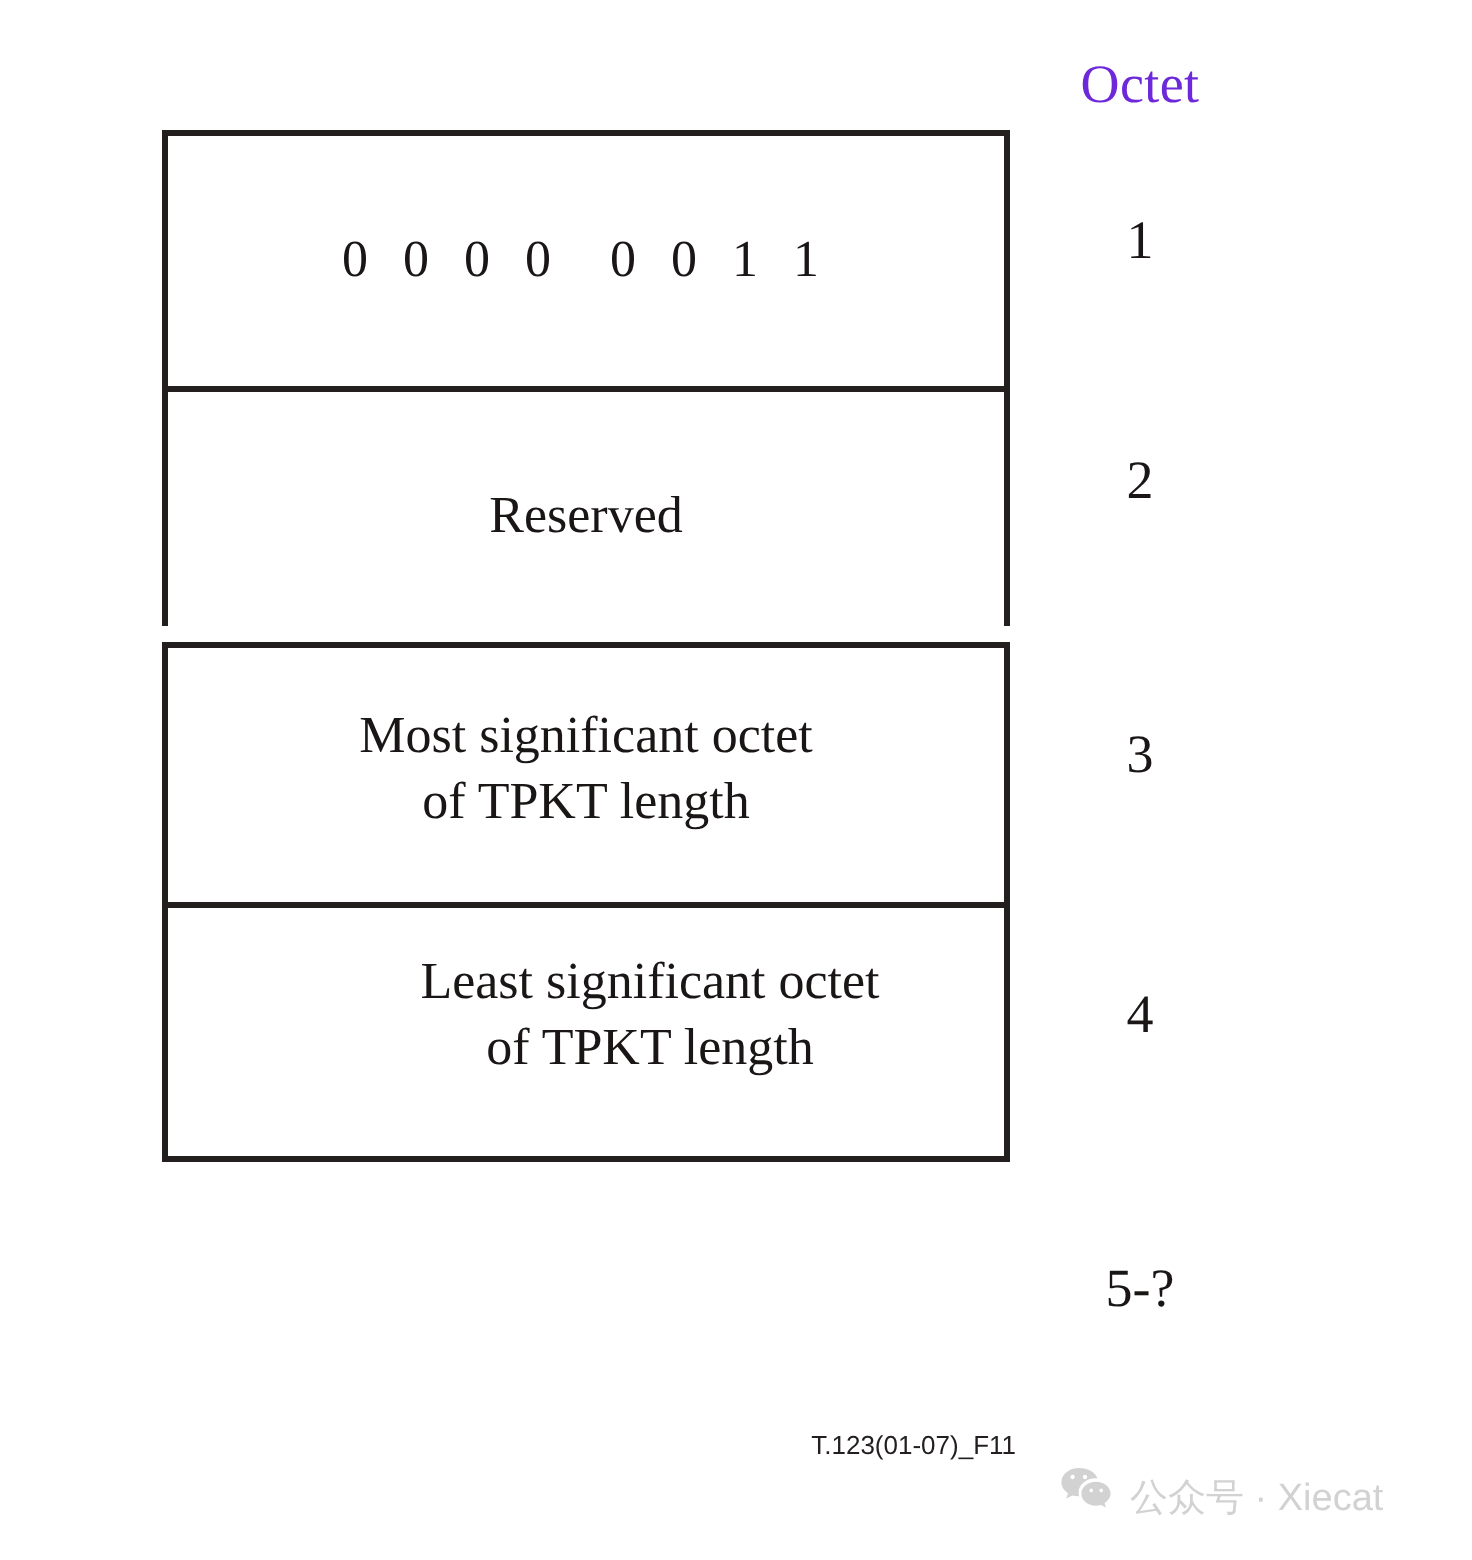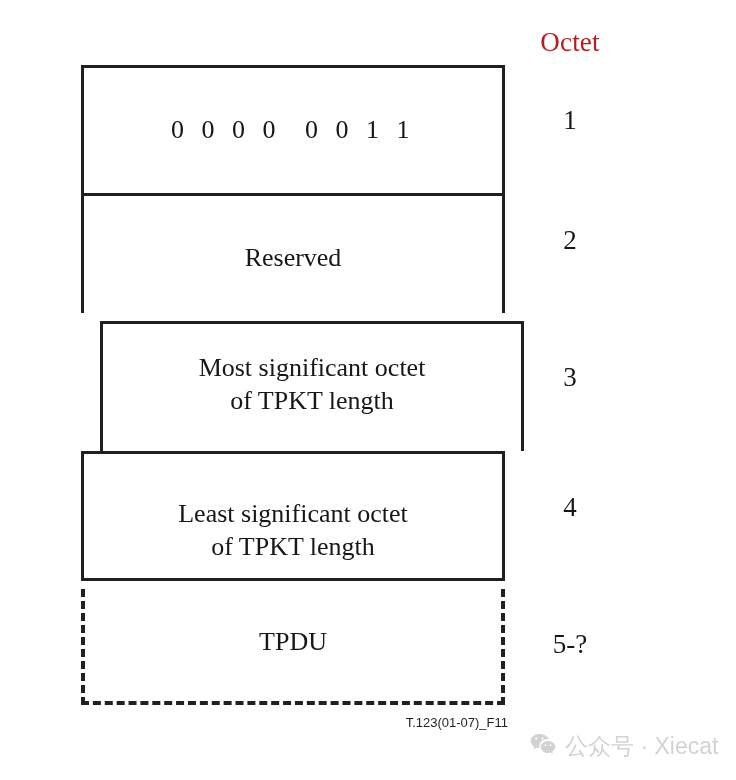--- a/index.html
+++ b/index.html
@@ -19,21 +19,21 @@
   
   #octet-header {
     position: absolute;
     left: 508px;
     top: 27px;
     width: 124px;
     text-align: center;
     font-size: 27px;
     line-height: 30px;
     letter-spacing: 0.2px;
-    color: #b91c1c;
+    color: #6d28d9;
   }
 
   
   #pdu-diagram {
     position: absolute;
     left: 81px;
     top: 65px;
     width: 424px;
     height: 640px;
   }
@@ -56,38 +56,38 @@
   }
 
   
   .pdu-row.dashed {
     border: 4px dashed #231f1f;
     border-top: none;
   }
 
   .row-1 { top: 0px;   height: 128px; }
   .row-2 { top: 128px; height: 120px; }
-  .row-3 { top: 256px; height: 130px; margin-left: 19px; }
+  .row-3 { top: 256px; height: 130px; }
   .row-4 { top: 386px; height: 130px; }
   .row-5 { top: 524px; height: 116px; }
 
   .row-label {
     position: absolute;
     left: 0;
     width: 100%;
     text-align: center;
     font-size: 26px;
     line-height: 33px;
     color: #1a1616;
   }
 
   .row-1 .row-label { top: 45px; letter-spacing: 5.5px; }
   .row-2 .row-label { top: 45px; }
   .row-3 .row-label { top: 27px; }
-  .row-4 .row-label { top: 43px; }
+  .row-4 .row-label { top: 20px; padding-left: 32px; }
   .row-5 .row-label { top: 36px; }
 
   .bits { white-space: pre; }
 
   
   .octet-number {
     position: absolute;
     left: 508px;
     width: 124px;
     text-align: center;
@@ -112,25 +112,25 @@
     color: #231f1f;
     white-space: nowrap;
   }
 
   
   #watermark {
     position: absolute;
     left: 530px;
     top: 733px;
     display: flex;
-    align-items: center;
+    align-items: flex-end;
     gap: 9px;
     color: #d2d2d2;
     font-family: "Liberation Sans", "DejaVu Sans", sans-serif;
-    font-size: 23px;
+    font-size: 19px;
     line-height: 22px;
     white-space: nowrap;
     user-select: none;
   }
   #watermark .wm-text { color: #d2d2d2; }
   .wechat-icon { display: block; }
 </style>
 </head>
 <body>
 
@@ -153,23 +153,20 @@
     </div>
   </div>
 
   <div class="pdu-row solid last-solid row-4">
     <div class="row-label">
       <div>Least significant octet</div>
       <div>of TPKT length</div>
     </div>
   </div>
 
-  <div class="pdu-row dashed row-5">
-    <div class="row-label">TPDU</div>
-  </div>
 
 </div>
 
 <div class="octet-number on-1">1</div>
 <div class="octet-number on-2">2</div>
 <div class="octet-number on-3">3</div>
 <div class="octet-number on-4">4</div>
 <div class="octet-number on-5">5-?</div>
 
 <div id="figure-caption">T.123(01-07)_F11</div>

